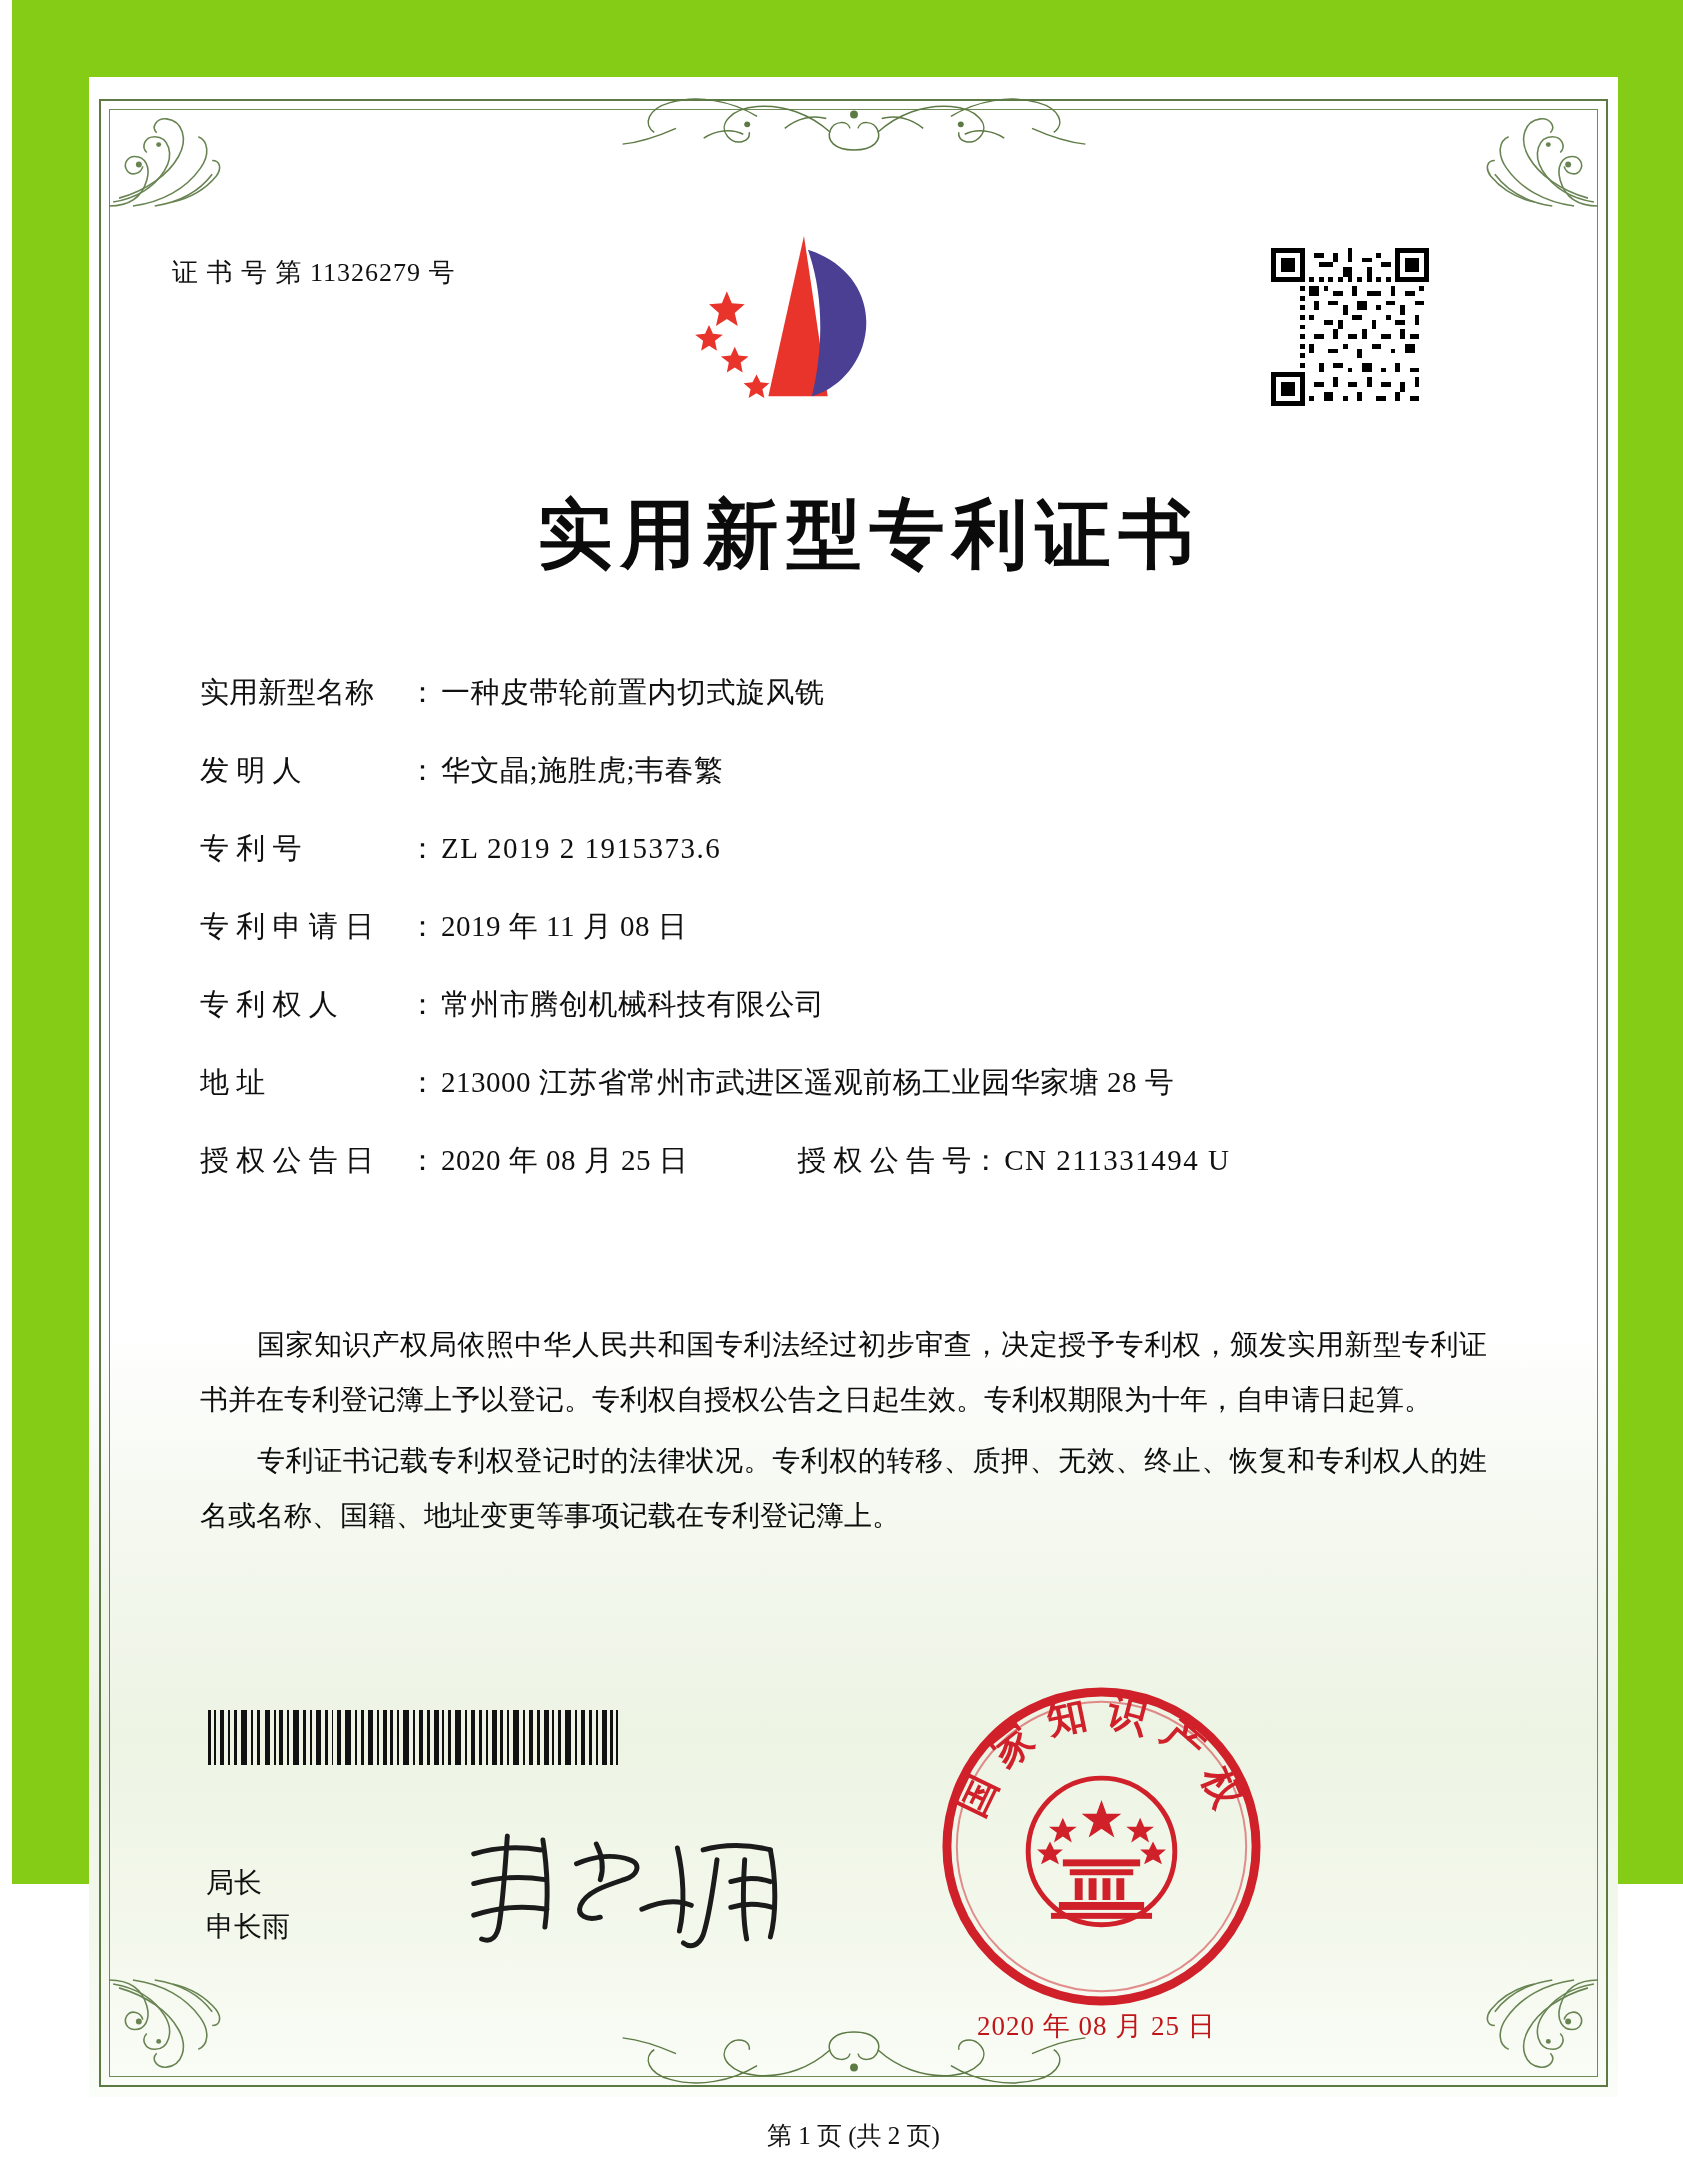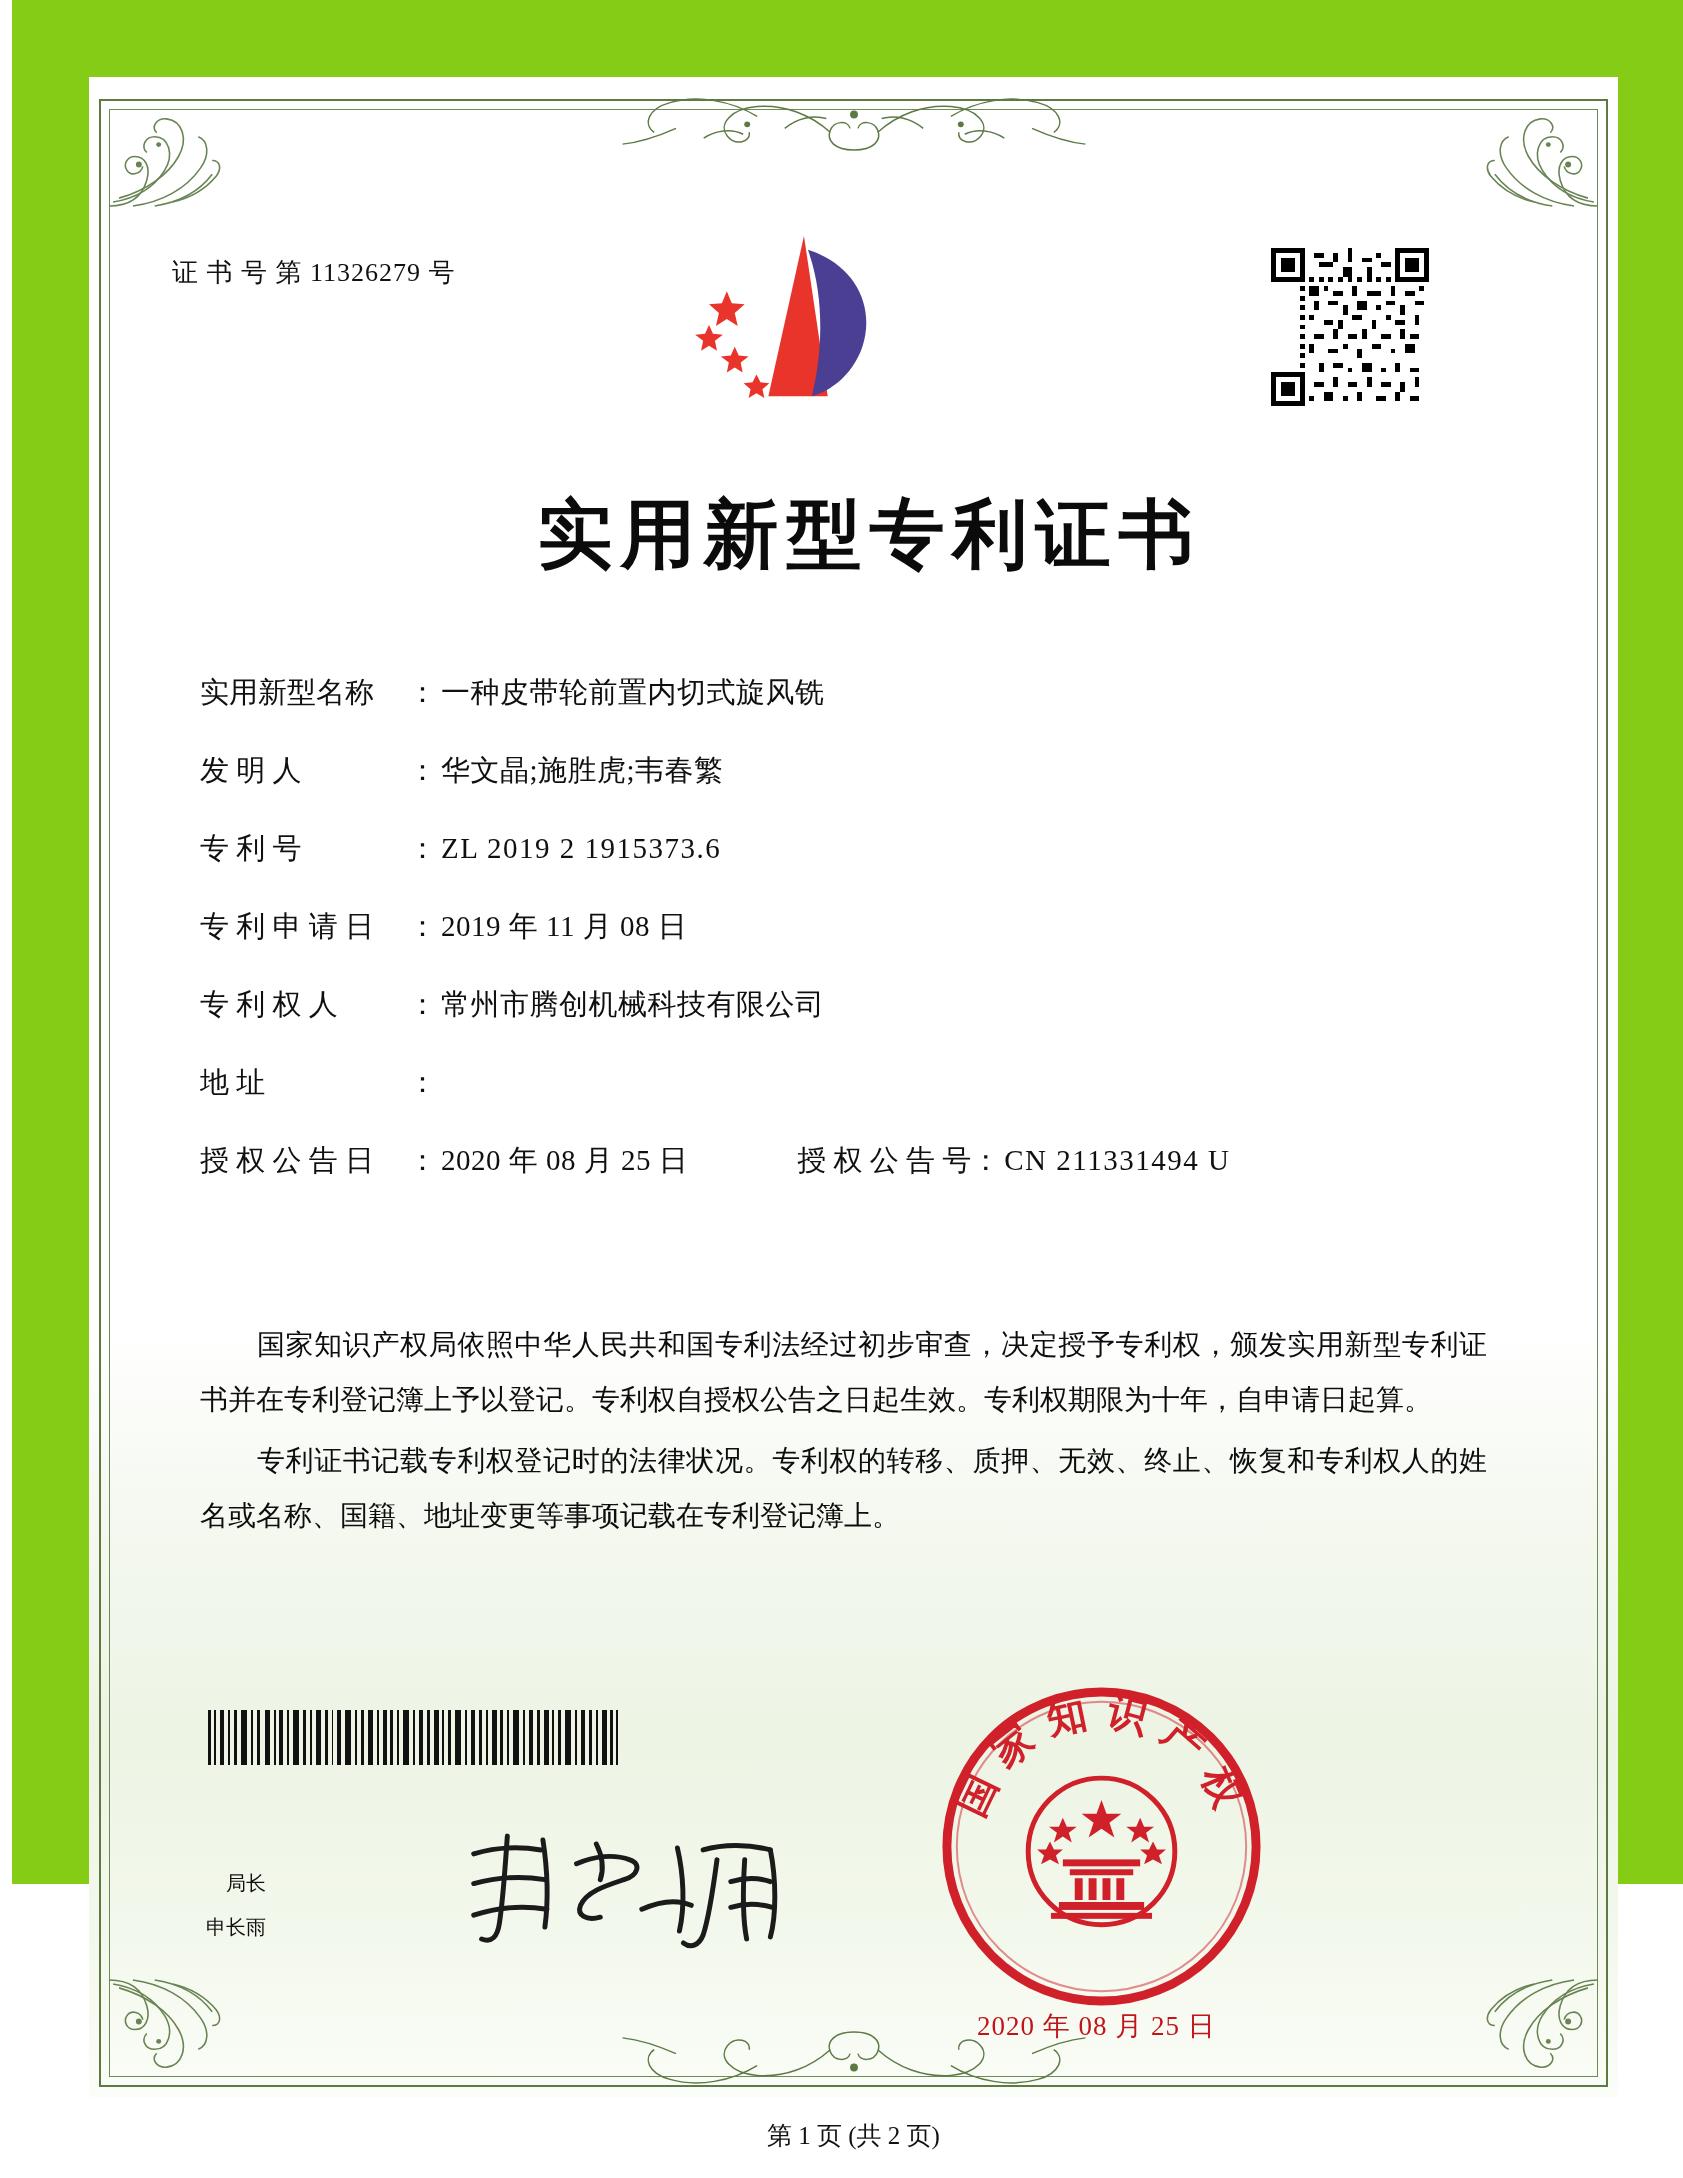--- a/index.html
+++ b/index.html
@@ -166,24 +166,23 @@
     position: absolute;
     left: 194px; top: 1710px;
     width: 416px; height: 55px;
   }
   .barcode svg { width: 100%; height: 100%; display: block; }
 
   
   .sig-label {
     position: absolute;
     left: 194px; top: 1861px;
-    font-size: 20px;
+    font-size: 28px;
     line-height: 44px;
     color: #111;
-    text-align: right;
   }
   .signature {
     position: absolute;
     left: 436px; top: 1820px;
     width: 356px; height: 139px;
     color: #1b1b1b;
   }
   .signature svg { width: 100%; height: 100%; display: block; }
 
   
@@ -471,20 +470,21 @@
 
     <div class="field-row">
       <span class="field-label">专 利 权 人</span>
       <span class="field-colon">：</span>
       <span class="field-value">常州市腾创机械科技有限公司</span>
     </div>
 
     <div class="field-row">
       <span class="field-label">地        址</span>
       <span class="field-colon">：</span>
+      <span class="field-value">213000 江苏省常州市武进区遥观前杨工业园华家塘 28 号</span>
     </div>
 
     <div class="field-row">
       <span class="field-label">授 权 公 告 日</span>
       <span class="field-colon">：</span>
       <span class="field-value">2020 年 08 月 25 日</span>
       <span class="inline-second">
         <span class="field-label2">授 权 公 告 号</span>
         <span class="field-colon">：</span>
         <span class="field-value mono">CN 211331494 U</span>

